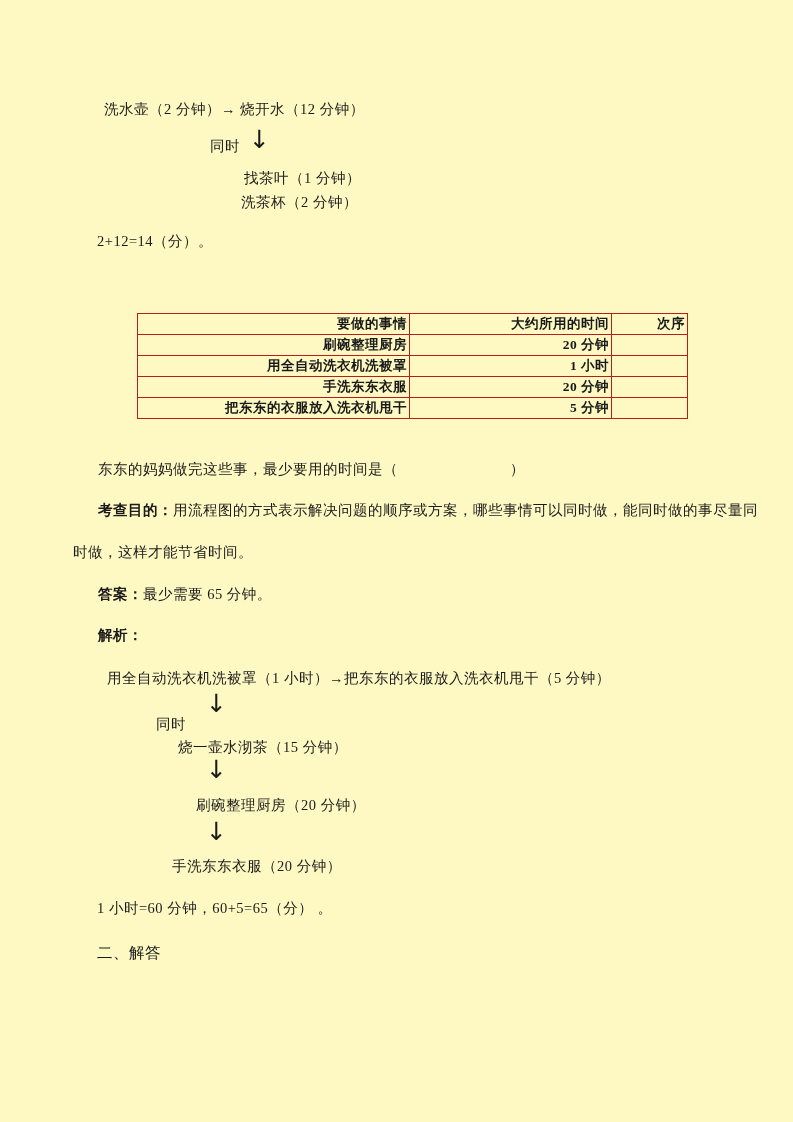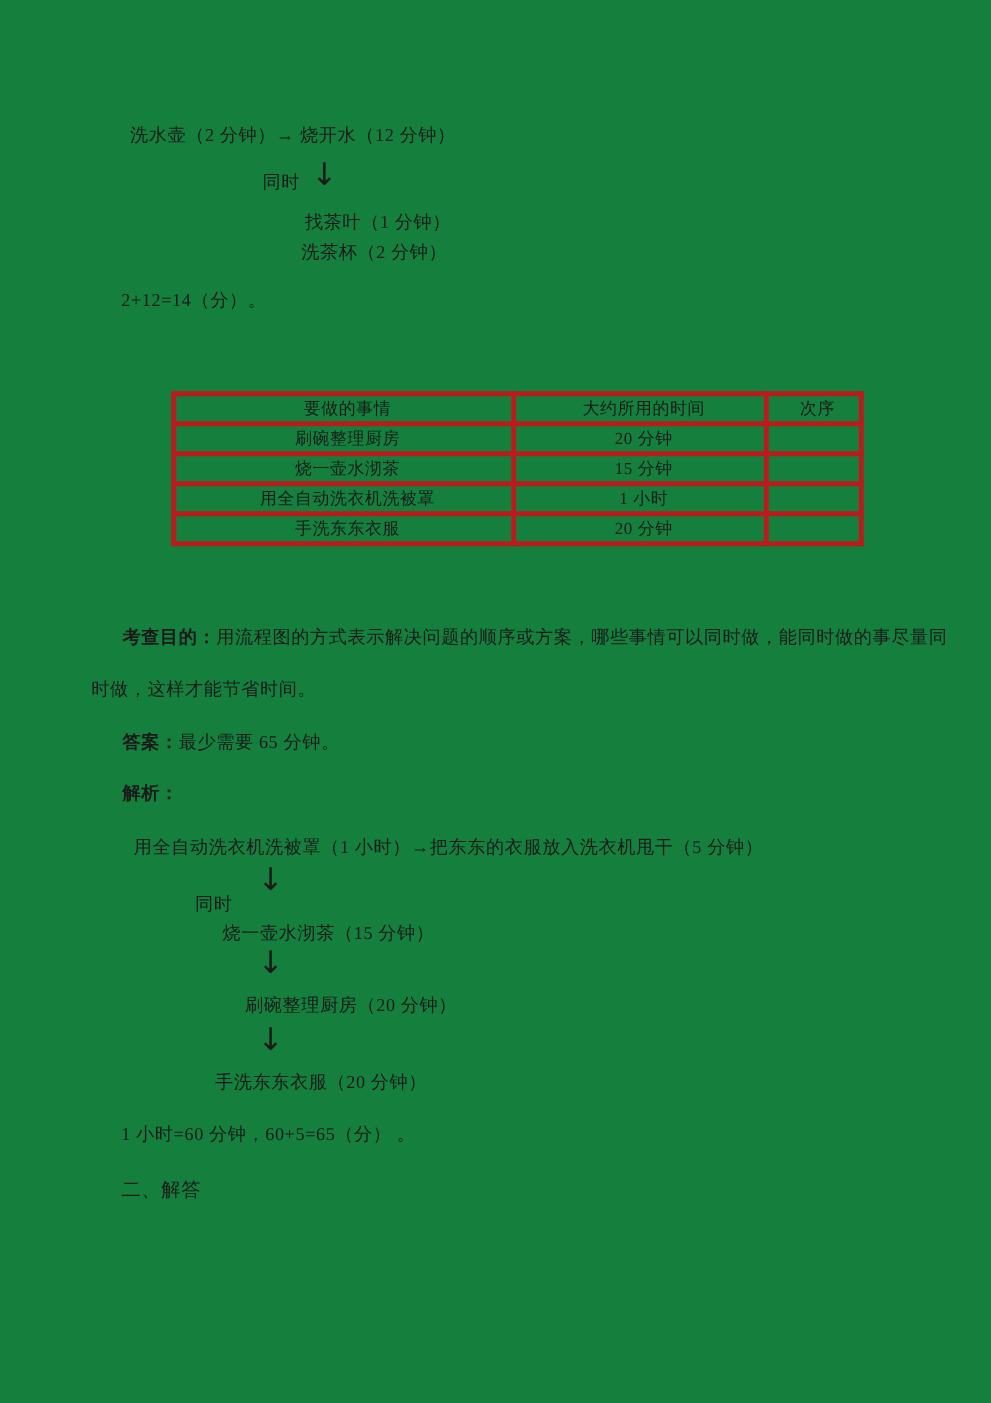--- a/index.html
+++ b/index.html
@@ -1,20 +1,20 @@
 <!DOCTYPE html>
 <html><head>
 <meta charset="utf-8">
 <style>
   html,body { margin:0; padding:0; background:#ffffff; }
   .page {
     position:relative;
     width:793px;
     height:1122px;
-    background:#15803d;
+    background:#fef9c3;
     color:#1a1a1a;
     font-family:"Liberation Serif","DejaVu Serif",serif;
     overflow:hidden;
   }
   .t {
     position:absolute;
     font-size:14.5px;
     line-height:1.3;
     white-space:nowrap;
     letter-spacing:0.5px;
@@ -29,24 +29,24 @@
   .bold { font-weight:normal; }
   .blank-gap { display:inline-block; width:112px; }
   table.sched {
     position:absolute;
     left:137px; top:313px;
     width:550px;
     border-collapse:collapse;
     table-layout:fixed;
   }
   table.sched th, table.sched td {
-    border:4px solid #b91c1c;
+    border:1px solid #b91c1c;
     font-size:13.5px;
-    font-weight:normal;
-    text-align:center;
+    font-weight:bold;
+    text-align:right;
     vertical-align:middle;
     padding:1px 2px 1px 8px;
     height:18px;
     white-space:nowrap;
     overflow:hidden;
     letter-spacing:0.5px;
   }
 </style>
 </head>
 <body>
@@ -79,37 +79,40 @@
         <th>次序</th>
       </tr>
     </thead>
     <tbody>
       <tr>
         <td>刷碗整理厨房</td>
         <td>20 分钟</td>
         <td></td>
       </tr>
       <tr>
-        <td>烧一壶水沏茶</td>
-        <td>15 分钟</td>
-        <td></td>
-      </tr>
-      <tr>
         <td>用全自动洗衣机洗被罩</td>
         <td>1 小时</td>
         <td></td>
       </tr>
       <tr>
         <td>手洗东东衣服</td>
         <td>20 分钟</td>
         <td></td>
       </tr>
+      <tr>
+        <td>把东东的衣服放入洗衣机甩干</td>
+        <td>5 分钟</td>
+        <td></td>
+      </tr>
     </tbody>
   </table>
 
+  <div class="t" style="left:98px; top:460px">
+    <span>东东的妈妈做完这些事，最少要用的时间是（</span><span class="blank-gap"></span><span>）</span>
+  </div>
 
   <div class="t" style="left:98px; top:501px">
     <span class="lbl">考查目的：</span><span>用流程图的方式表示解决问题的顺序或方案，哪些事情可以同时做，能同时做的事尽量同</span>
   </div>
   <div class="t" style="left:73px; top:543px">时做，这样才能节省时间。</div>
 
   <div class="t" style="left:98px; top:585px">
     <span class="lbl">答案：</span><span>最少需要 65 分钟。</span>
   </div>
 

